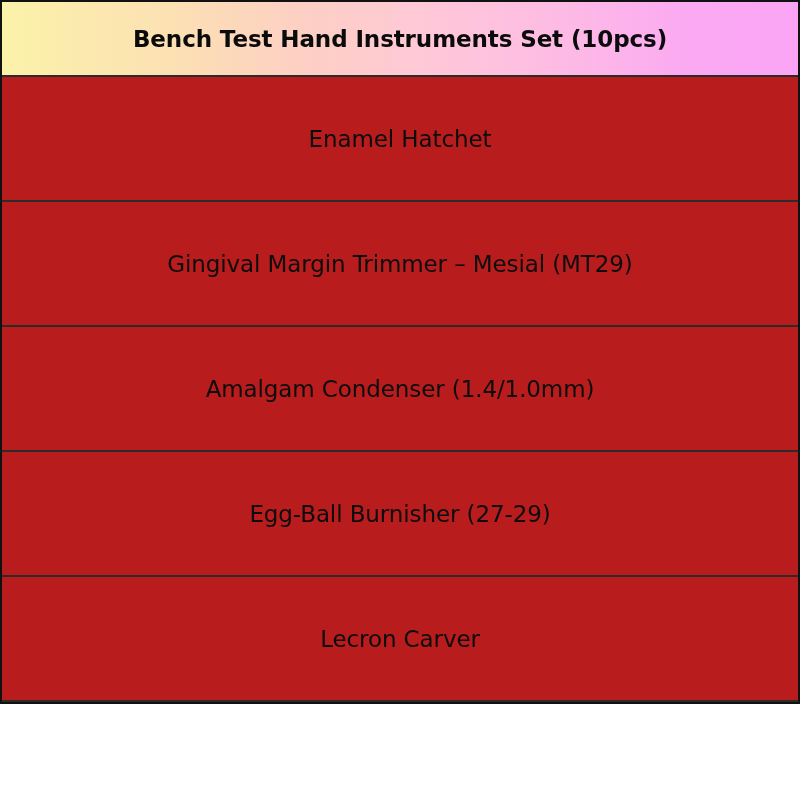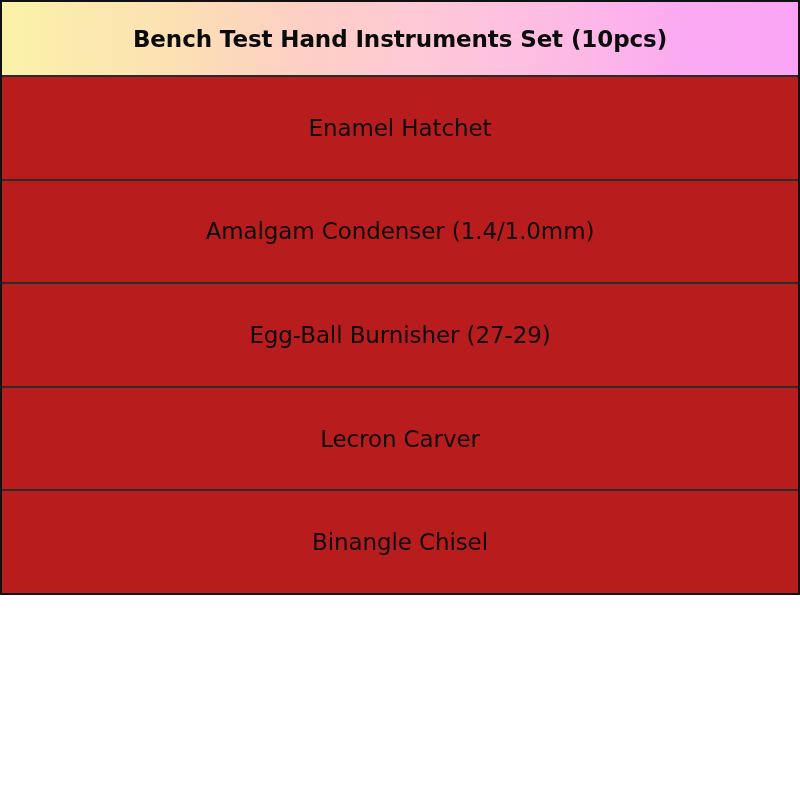--- a/index.html
+++ b/index.html
@@ -6,21 +6,21 @@
     margin: 0;
     padding: 0;
     width: 800px;
     height: 800px;
     background: #ffffff;
     font-family: "DejaVu Sans", sans-serif;
   }
 
   #table-root {
     width: 800px;
-    height: 595px;
+    height: 704px;
     box-sizing: border-box;
     display: flex;
     flex-direction: column;
     border: 2px solid #111111;
     background: #9ce3c8;
   }
 
   .header-row {
     flex: 0 0 75px;
     box-sizing: border-box;
@@ -84,35 +84,35 @@
   <div class="header-row">
     <div class="header-title">Bench Test Hand Instruments Set (10pcs)</div>
   </div>
 
   <div class="body-rows">
 
     <div class="data-row">
       <div class="cell-text">Enamel Hatchet</div>
     </div>
 
+    <div class="data-row">
+      <div class="cell-text">Gingival Margin Trimmer – Mesial (MT29)</div>
+    </div>
 
 
     <div class="data-row">
       <div class="cell-text">Amalgam Condenser (1.4/1.0mm)</div>
     </div>
 
     <div class="data-row">
       <div class="cell-text">Egg-Ball Burnisher (27-29)</div>
     </div>
 
     <div class="data-row">
       <div class="cell-text">Lecron Carver</div>
     </div>
 
 
 
 
-    <div class="data-row last">
-      <div class="cell-text">Binangle Chisel</div>
-    </div>
 
   </div>
 </div>
 
 </body></html>

